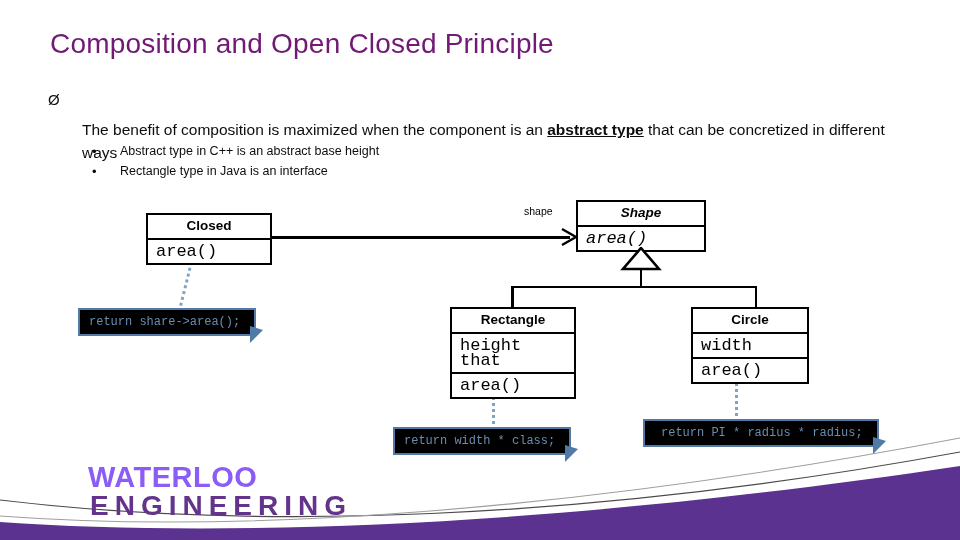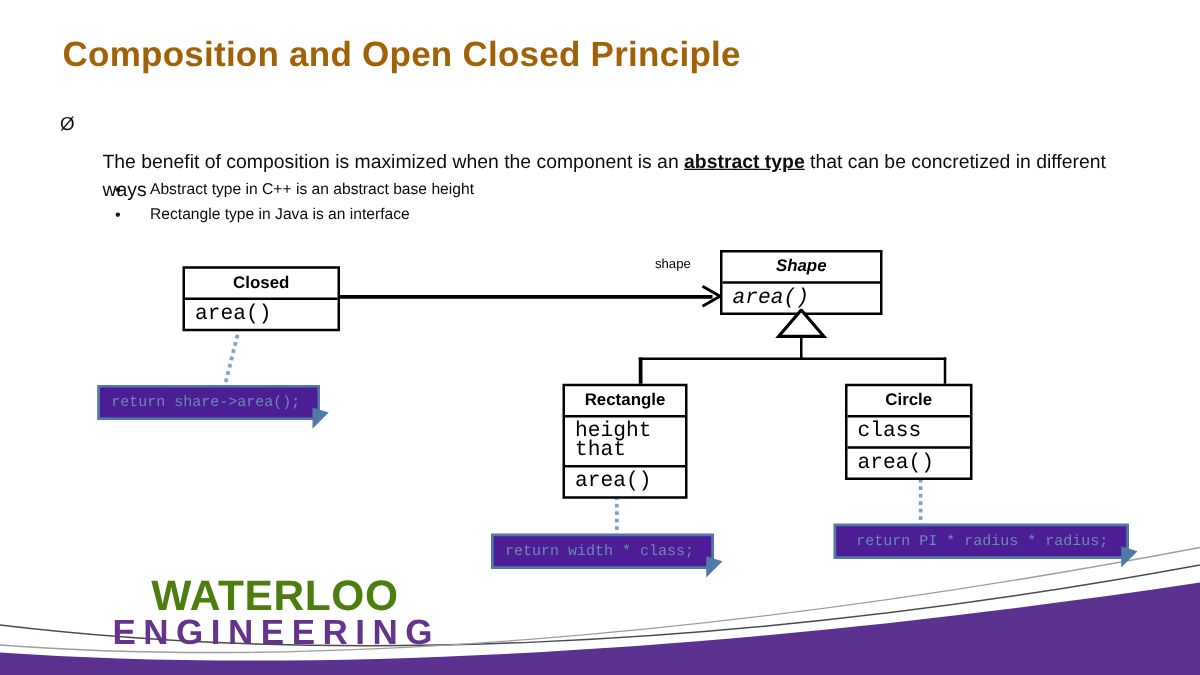--- a/index.html
+++ b/index.html
@@ -9,23 +9,23 @@
     font-family:"Liberation Sans", sans-serif;
     overflow:hidden;
     position:relative;
   }
   #slide{position:absolute;inset:0;width:960px;height:540px;}
 
   
   .slide-title{
     position:absolute;left:50px;top:26px;
     font-size:28px;line-height:36px;
-    color:#a16207;
-    font-family:"Liberation Sans", sans-serif;
-    font-weight:700;
+    color:#701a75;
+    font-family:"Liberation Sans", sans-serif;
+    font-weight:400;
     letter-spacing:.2px;
     white-space:nowrap;
   }
 
   
   .bullet-l1{
     position:absolute;left:48px;top:88px;width:860px;
     font-size:15.5px;line-height:23px;color:#0d0d0d;
   }
   .bullet-l1 .marker{
@@ -90,21 +90,21 @@
     font-family:"Liberation Sans", sans-serif;
     color:#000;
     z-index:6;
     white-space:nowrap;
   }
 
   
   .note{
     position:absolute;
     box-sizing:border-box;
-    background:#4c1d95;
+    background:#000000;
     border:2.5px solid #527AA6;
     font-family:"Liberation Mono", monospace;
     font-size:12px;
     line-height:16px;
     color:#6A8CB0;
     padding:4px 14px 4px 9px;
     white-space:nowrap;
     z-index:7;
   }
   .note .dogear{
@@ -125,25 +125,24 @@
   .note-link.diag{
     width:3px;
     transform-origin:top center;
   }
 
   
   .logo{position:absolute;left:88px;top:460px;z-index:8;}
   .logo .wl{
     font-family:"Liberation Sans", sans-serif;
     font-weight:bold;
-    font-size:34px;
+    font-size:29px;
     line-height:34px;
-    color:#4d7c0f;
+    color:#8b5cf6;
     letter-spacing:0.5px;
-    text-align:center;
   }
   .logo .eng{
     font-family:"Liberation Sans", sans-serif;
     font-weight:bold;
     font-size:28px;
     line-height:22px;
     color:#64348C;
     letter-spacing:6.0px;
     margin-top:1px;
     margin-left:2px;
@@ -201,35 +200,35 @@
   </svg>
 
   <div class="ln" style="left:639.5px;top:269px;width:2.5px;height:18px;"></div>
 
   <div class="ln" style="left:511px;top:285.5px;width:246px;height:2.5px;"></div>
 
   <div class="ln" style="left:511px;top:285.5px;width:2.5px;height:22px;"></div>
 
   <div class="ln" style="left:754.5px;top:285.5px;width:2.5px;height:22px;"></div>
 
-  <div class="uml-box" style="left:450px;top:307px;width:100px;">
+  <div class="uml-box" style="left:450px;top:307px;width:126px;">
     <div class="uml-name">Rectangle</div>
     <div class="uml-compartment">
       <div>height</div>
       <div>that</div>
     </div>
     <div class="uml-compartment">
       <div>area()</div>
     </div>
   </div>
 
-  <div class="uml-box" style="left:676px;top:307px;width:102px;">
+  <div class="uml-box" style="left:691px;top:307px;width:118px;">
     <div class="uml-name">Circle</div>
     <div class="uml-compartment">
-      <div>class</div>
+      <div>width</div>
     </div>
     <div class="uml-compartment">
       <div>area()</div>
     </div>
   </div>
 
   <div class="note-link diag" style="left:190px;top:262px;height:56px;transform:rotate(14deg);"></div>
 
   <div class="note" style="left:78px;top:308px;">
     <span>return share-&gt;area();</span>
@@ -238,21 +237,21 @@
 
   <div class="note-link" style="left:492px;top:397px;height:31px;"></div>
 
   <div class="note" style="left:393px;top:427px;">
     <span>return width * class;</span>
     <span class="dogear"></span>
   </div>
 
   <div class="note-link" style="left:735px;top:377px;height:43px;"></div>
 
-  <div class="note" style="left:667px;top:419px;padding-left:16px;">
+  <div class="note" style="left:643px;top:419px;padding-left:16px;">
     <span>return PI * radius * radius;</span>
     <span class="dogear"></span>
   </div>
 
   <div class="logo">
     <div class="wl">WATERLOO</div>
     <div class="eng">ENGINEERING</div>
   </div>
 
   <svg class="swoosh" viewBox="0 0 960 110" preserveAspectRatio="none">

